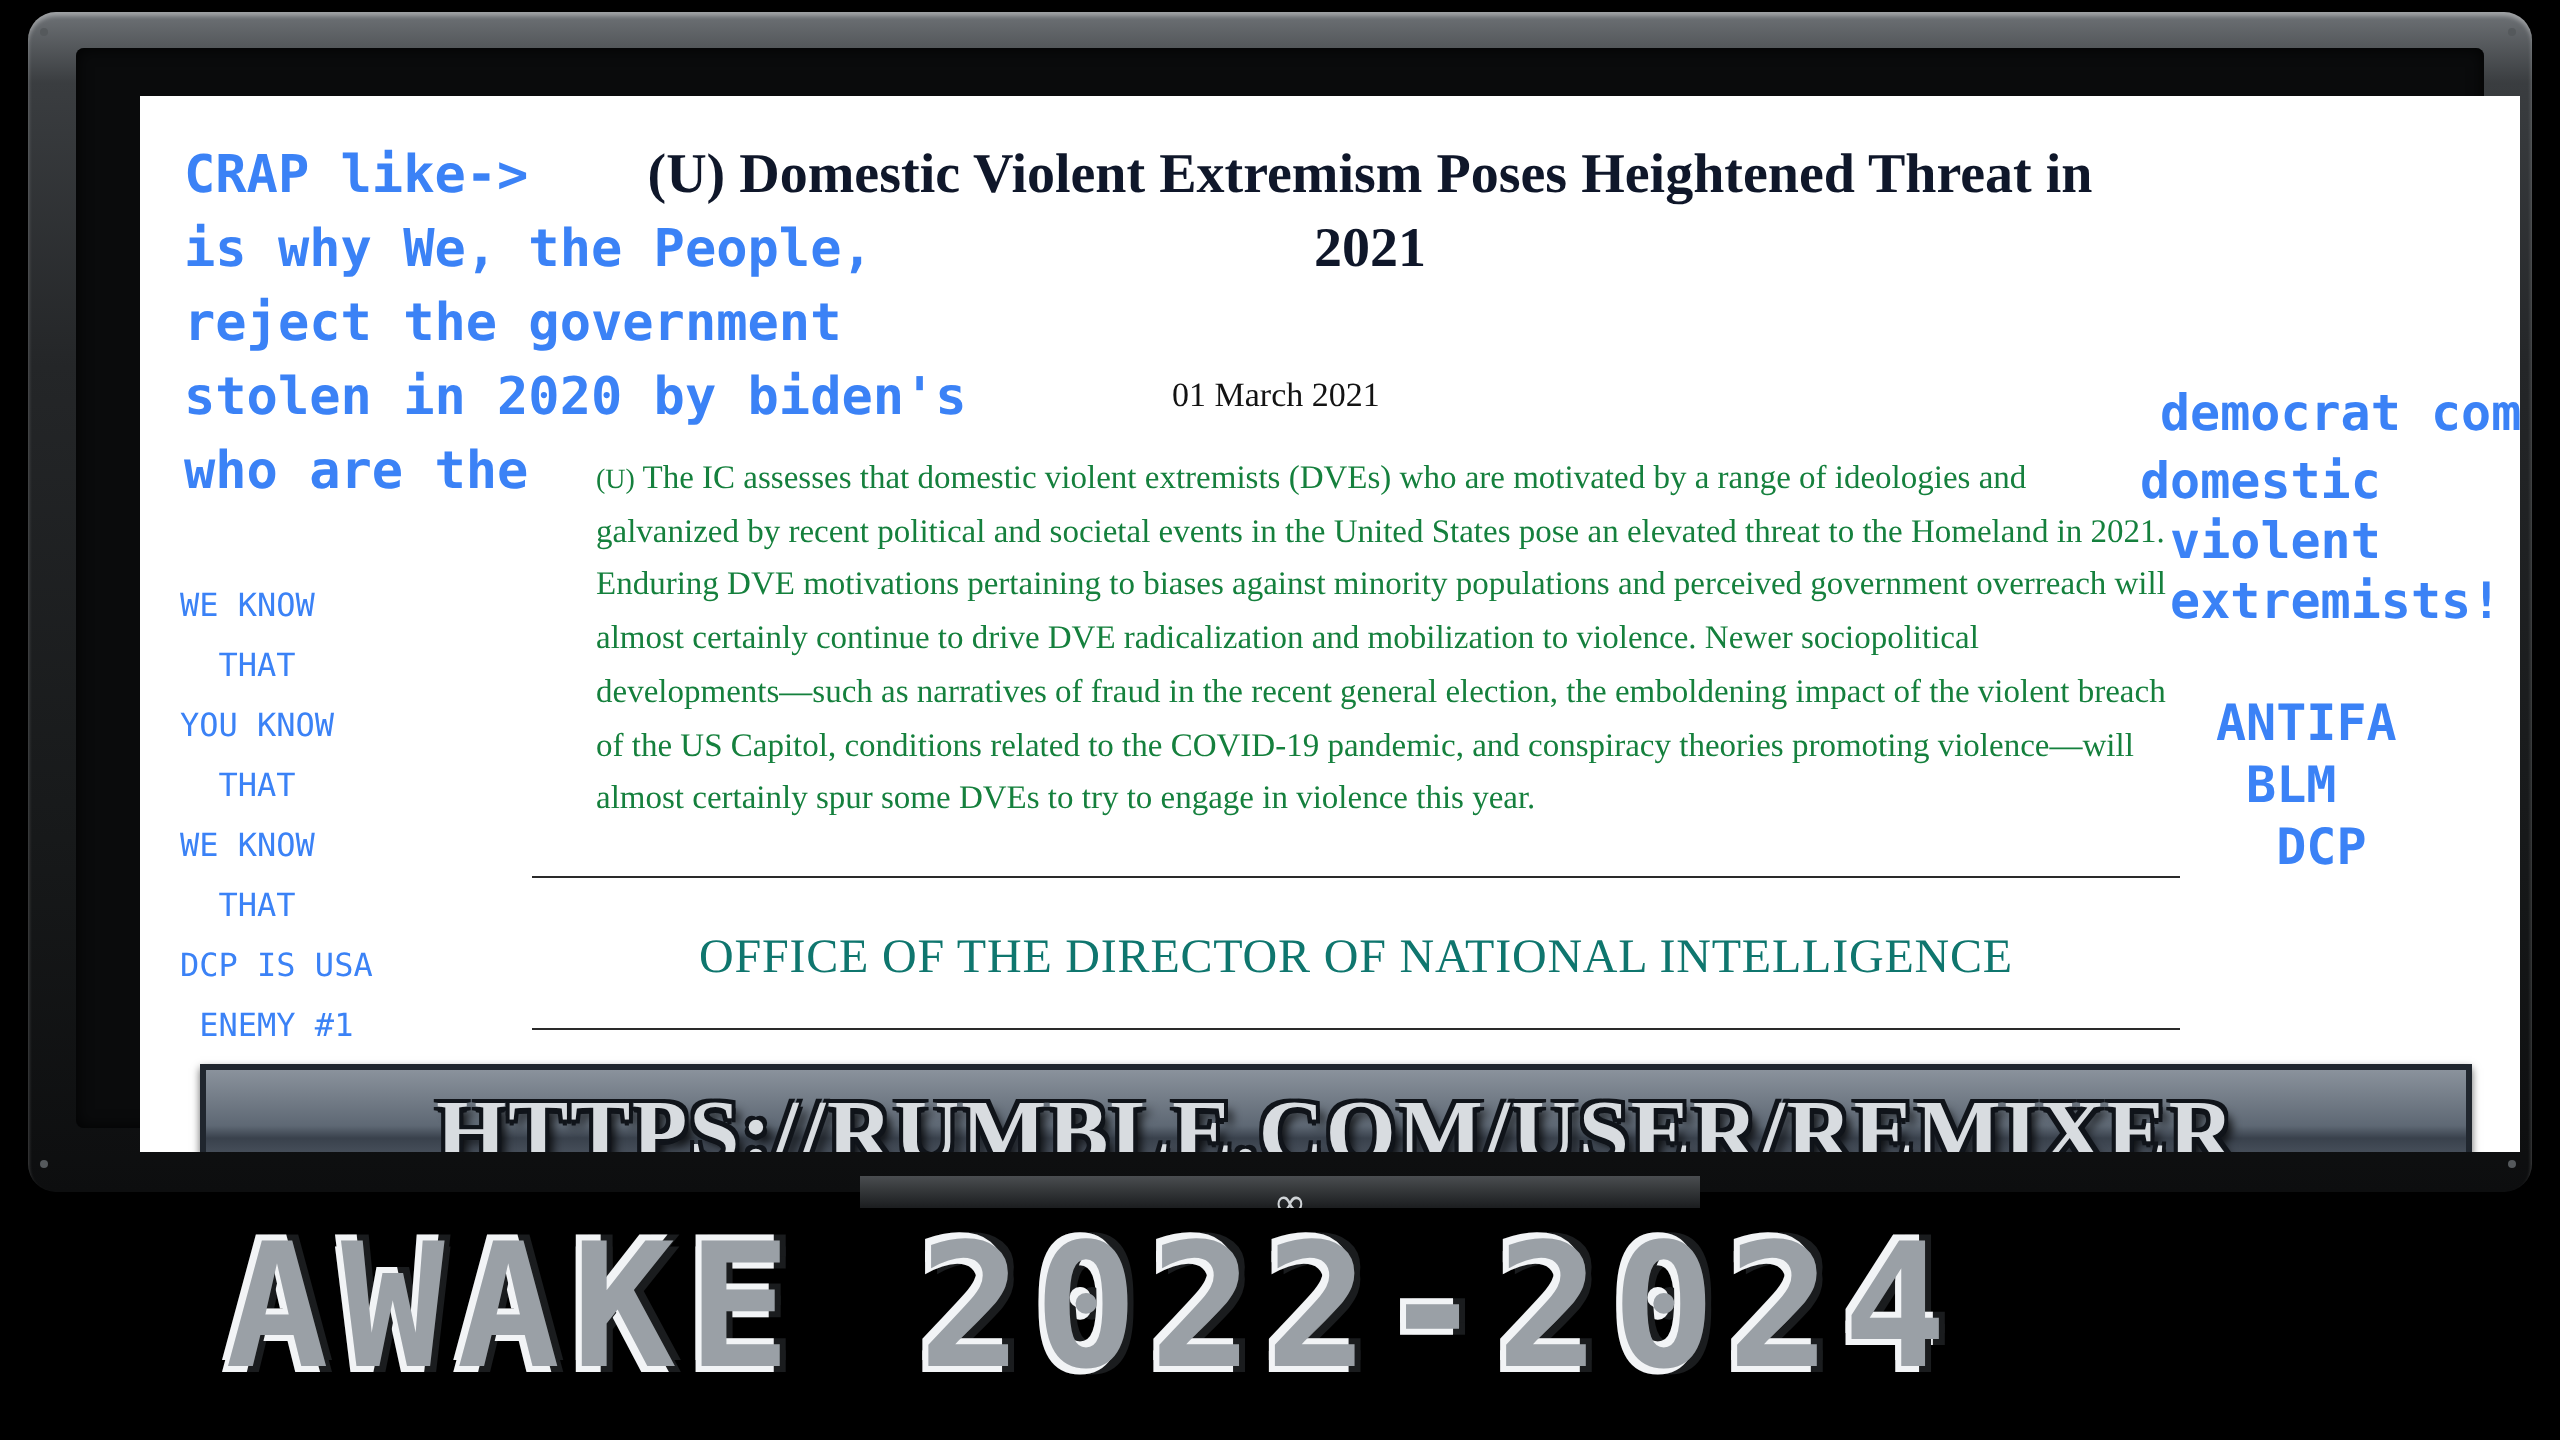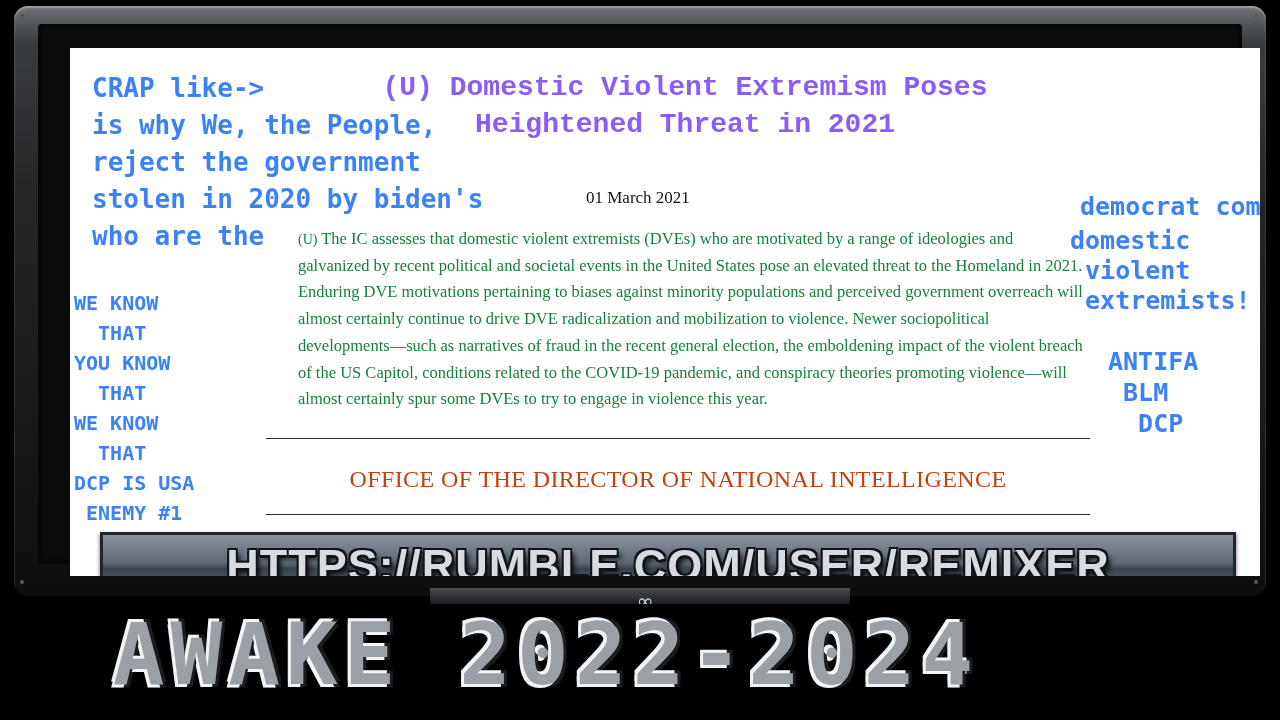--- a/index.html
+++ b/index.html
@@ -90,25 +90,25 @@
     height: 528px;
     background: #fff;
   }
 
   .doc-title {
     position: absolute;
     left: 230px;
     top: 22px;
     width: 770px;
     text-align: center;
-    font-family: Liberation Mono, monospace;
+    font-family: Liberation Serif, serif;
     font-weight: bold;
     font-size: 28px;
     line-height: 1.32;
-    color: #8b5cf6;
+    color: #0f172a;
   }
 
   .doc-date {
     position: absolute;
     left: 516px;
     top: 140px;
     font-family: "Liberation Serif", serif;
     font-size: 17px;
     color: #131313;
   }
@@ -140,21 +140,21 @@
 
   .doc-footer {
     position: absolute;
     left: 196px;
     top: 418px;
     width: 824px;
     text-align: center;
     font-family: "Liberation Serif", serif;
     font-size: 24px;
     letter-spacing: 0.4px;
-    color: #c2410c;
+    color: #0f766e;
   }
 
   
   .anno {
     position: absolute;
     font-family: "DejaVu Sans Mono", monospace;
     color: #3b82f6;
     white-space: pre;
   }
 
@@ -185,44 +185,44 @@
 
   .anno-right-orgs {
     left: 1038px;
     top: 298px;
     font-size: 25px;
     line-height: 31px;
     font-weight: bold;
   }
 
   .anno-left-block {
-    left: 4px;
+    left: 20px;
     top: 240px;
-    font-size: 20px;
+    font-size: 16px;
     line-height: 30px;
-    font-weight: bold;
+    font-weight: normal;
   }
 
   
   .banner {
     position: absolute;
     left: 30px;
     top: 484px;
     width: 1130px;
     height: 62px;
     background: linear-gradient(180deg,#8a929c 0%, #5e6874 45%, #39414c 55%, #6b7480 100%);
     border: 3px solid #20262e;
     box-shadow: 0 2px 4px rgba(0,0,0,0.6);
     display: flex;
     align-items: center;
     justify-content: center;
     overflow: hidden;
   }
   .banner-text {
-    font-family: Liberation Sans, sans-serif;
+    font-family: Liberation Serif, serif;
     font-weight: bold;
     font-size: 45px;
     letter-spacing: 1px;
     color: #d8dce0;
     text-shadow:
       -2px -2px 0 #10141a,
        2px -2px 0 #10141a,
       -2px  2px 0 #10141a,
        2px  2px 0 #10141a,
        0px  3px 0 #10141a,

